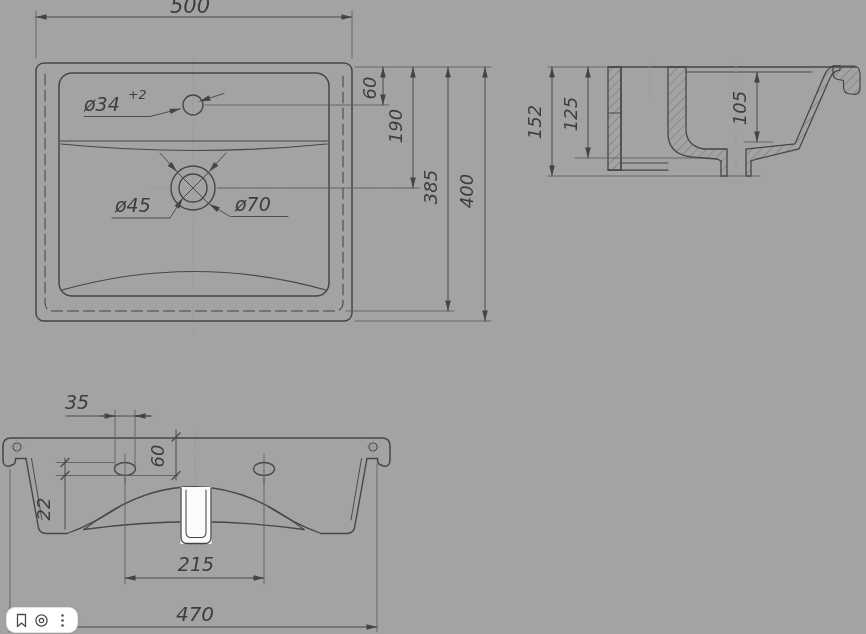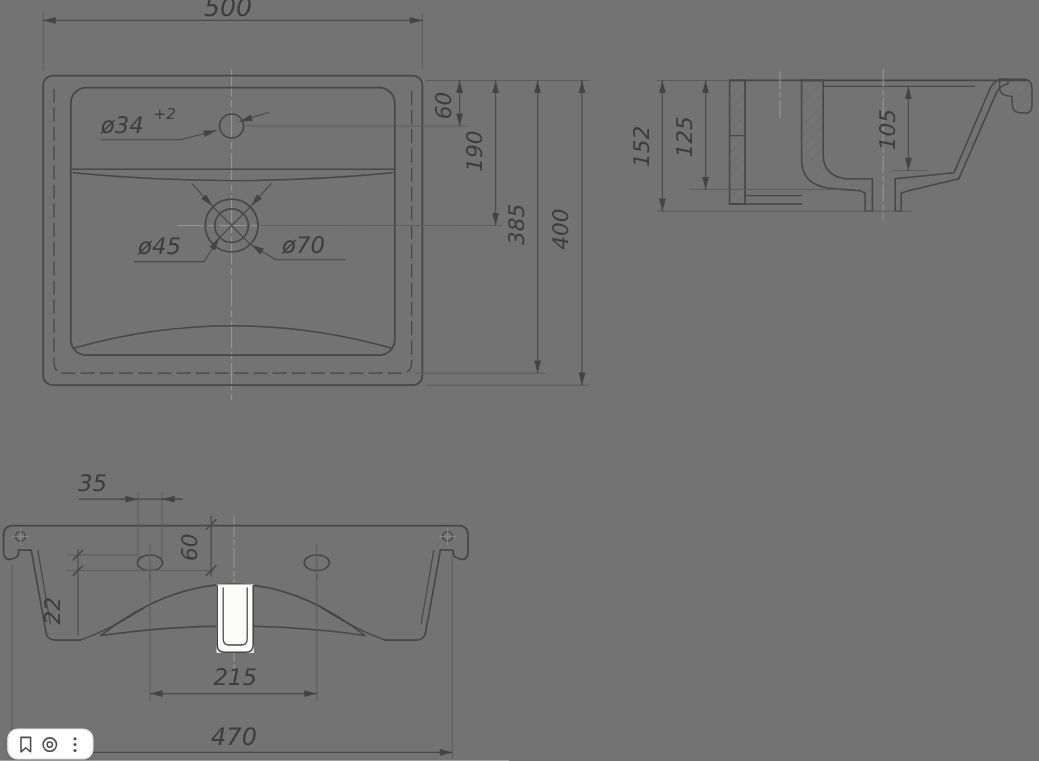--- a/index.html
+++ b/index.html
@@ -1,16 +1,16 @@
 <!DOCTYPE html>
 <html><head>
 <meta charset="utf-8">
 <style>
   html,body{margin:0;padding:0;background:#e9e9e9;}
-  .stage{position:relative;width:866px;height:634px;background:#737373;overflow:hidden;
+  .stage{position:relative;width:866px;height:634px;background:#a3a3a3;overflow:hidden;
          font-family:"DejaVu Sans",sans-serif;}
   svg{position:absolute;left:0;top:0;}
   .dim-text{fill:#3d3d3d;font-style:italic;font-family:"DejaVu Sans",sans-serif;}
   .toolbar{position:absolute;left:6px;top:607px;width:62px;height:24px;background:#ffffff;
            border:1px solid #e2e2e0;border-radius:9px;box-shadow:0 1px 3px rgba(0,0,0,.10);
            display:flex;align-items:center;justify-content:space-around;padding:0 4px;}
   .tb-btn{display:flex;align-items:center;justify-content:center;width:16px;height:16px;cursor:pointer;}
   .tb-btn svg{position:static;display:block;}
 </style>
 </head>

